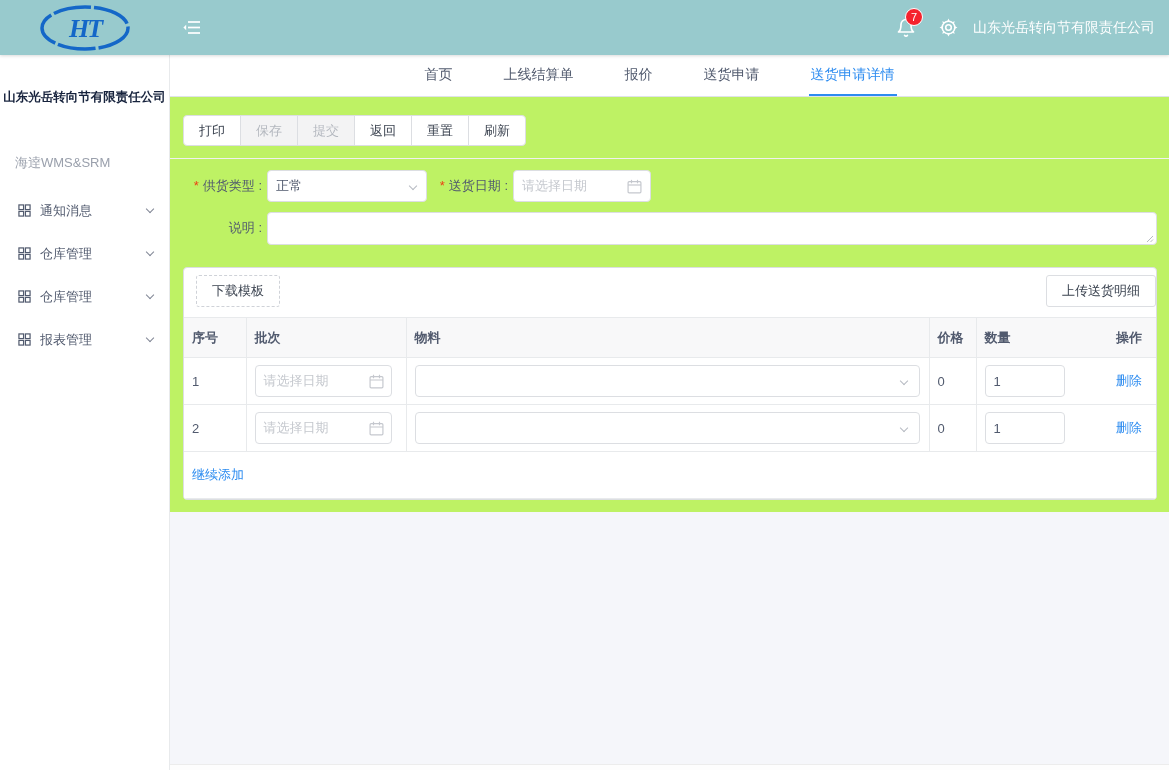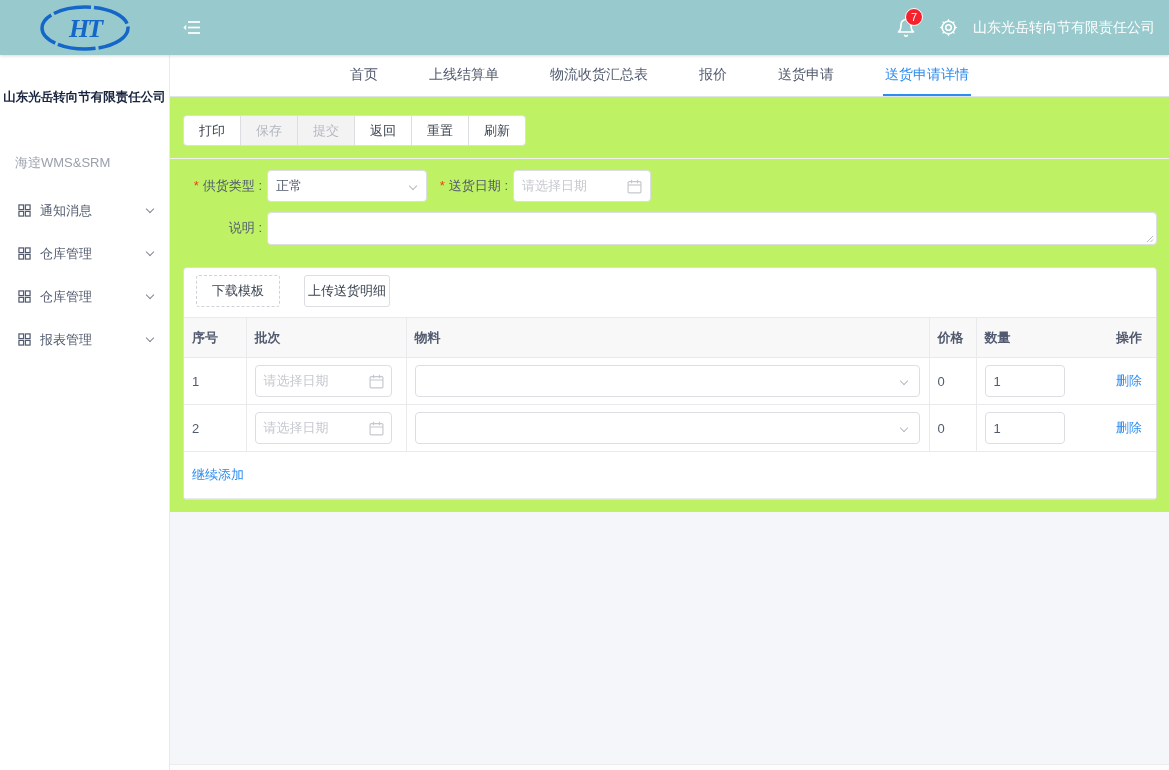--- a/index.html
+++ b/index.html
@@ -84,25 +84,25 @@
 
   .note-wrap { position:relative; flex:1; margin:0 12px 0 5px; }
   .note-wrap textarea { width:100%; height:33px; border:1px solid #dcdee2;
     border-radius:4px; resize:none; padding:6px 8px; font-size:13px;
     color:#515a6e; font-family:"Liberation Sans",sans-serif; outline:none; }
   .grip { position:absolute; right:3px; bottom:5px; pointer-events:none; }
 
   
   .detail-box { margin:19px 12px 0 13px; border:1px solid #dcdee2; border-radius:4px;
     overflow:hidden; background:#fff; }
-  .box-btns { padding:7px 0 10px 12px; display:flex; }
+  .box-btns { padding:7px 0 10px 12px; display:flex;justify-content:space-between; }
   .dash-btn { height:32px; line-height:30px; padding:0 15px; background:#fff;
     border:1px dashed #cfd2d8; border-radius:3px; color:#3b4350; font-size:13px;
     cursor:pointer; font-family:"Liberation Sans",sans-serif; }
-  .solid-btn { height:32px; line-height:30px; padding:0 3px; margin-left:24px;
+  .solid-btn { height:32px; line-height:30px; padding:0 15px; margin-left:24px;
     background:#fff; border:1px solid #dcdee2; border-radius:3px; color:#3b4350;
     font-size:13px; cursor:pointer; font-family:"Liberation Sans",sans-serif; }
 
   table.grid { width:100%; border-collapse:collapse; table-layout:fixed; }
   table.grid th { height:40px; background:#f8f8f9; text-align:left;
     font-weight:bold; color:#515a6e; font-size:13px; padding-left:8px;
     border-top:1px solid #e8eaec; border-bottom:1px solid #e8eaec; }
   table.grid td { height:47px; padding-left:8px; border-bottom:1px solid #e8eaec;
     color:#515a6e; font-size:13px; background:#fff; }
   table.grid th.bl, table.grid td.bl { border-left:1px solid #e8eaec; }
@@ -204,21 +204,20 @@
       </svg>
       <span class="mi-label">报表管理</span>
       <i class="chev"></i>
     </div>
   </div>
 </div>
 
 <div class="tabbar">
   <div class="tab">首页</div>
   <div class="tab">上线结算单</div>
-  <div class="tab">物流收货汇总表</div>
   <div class="tab">报价</div>
   <div class="tab">送货申请</div>
   <div class="tab active">送货申请详情</div>
 </div>
 
 <div class="panel">
 
   <div class="toolbar">
     <button class="tb-btn">打印</button>
     <button class="tb-btn disabled">保存</button>

